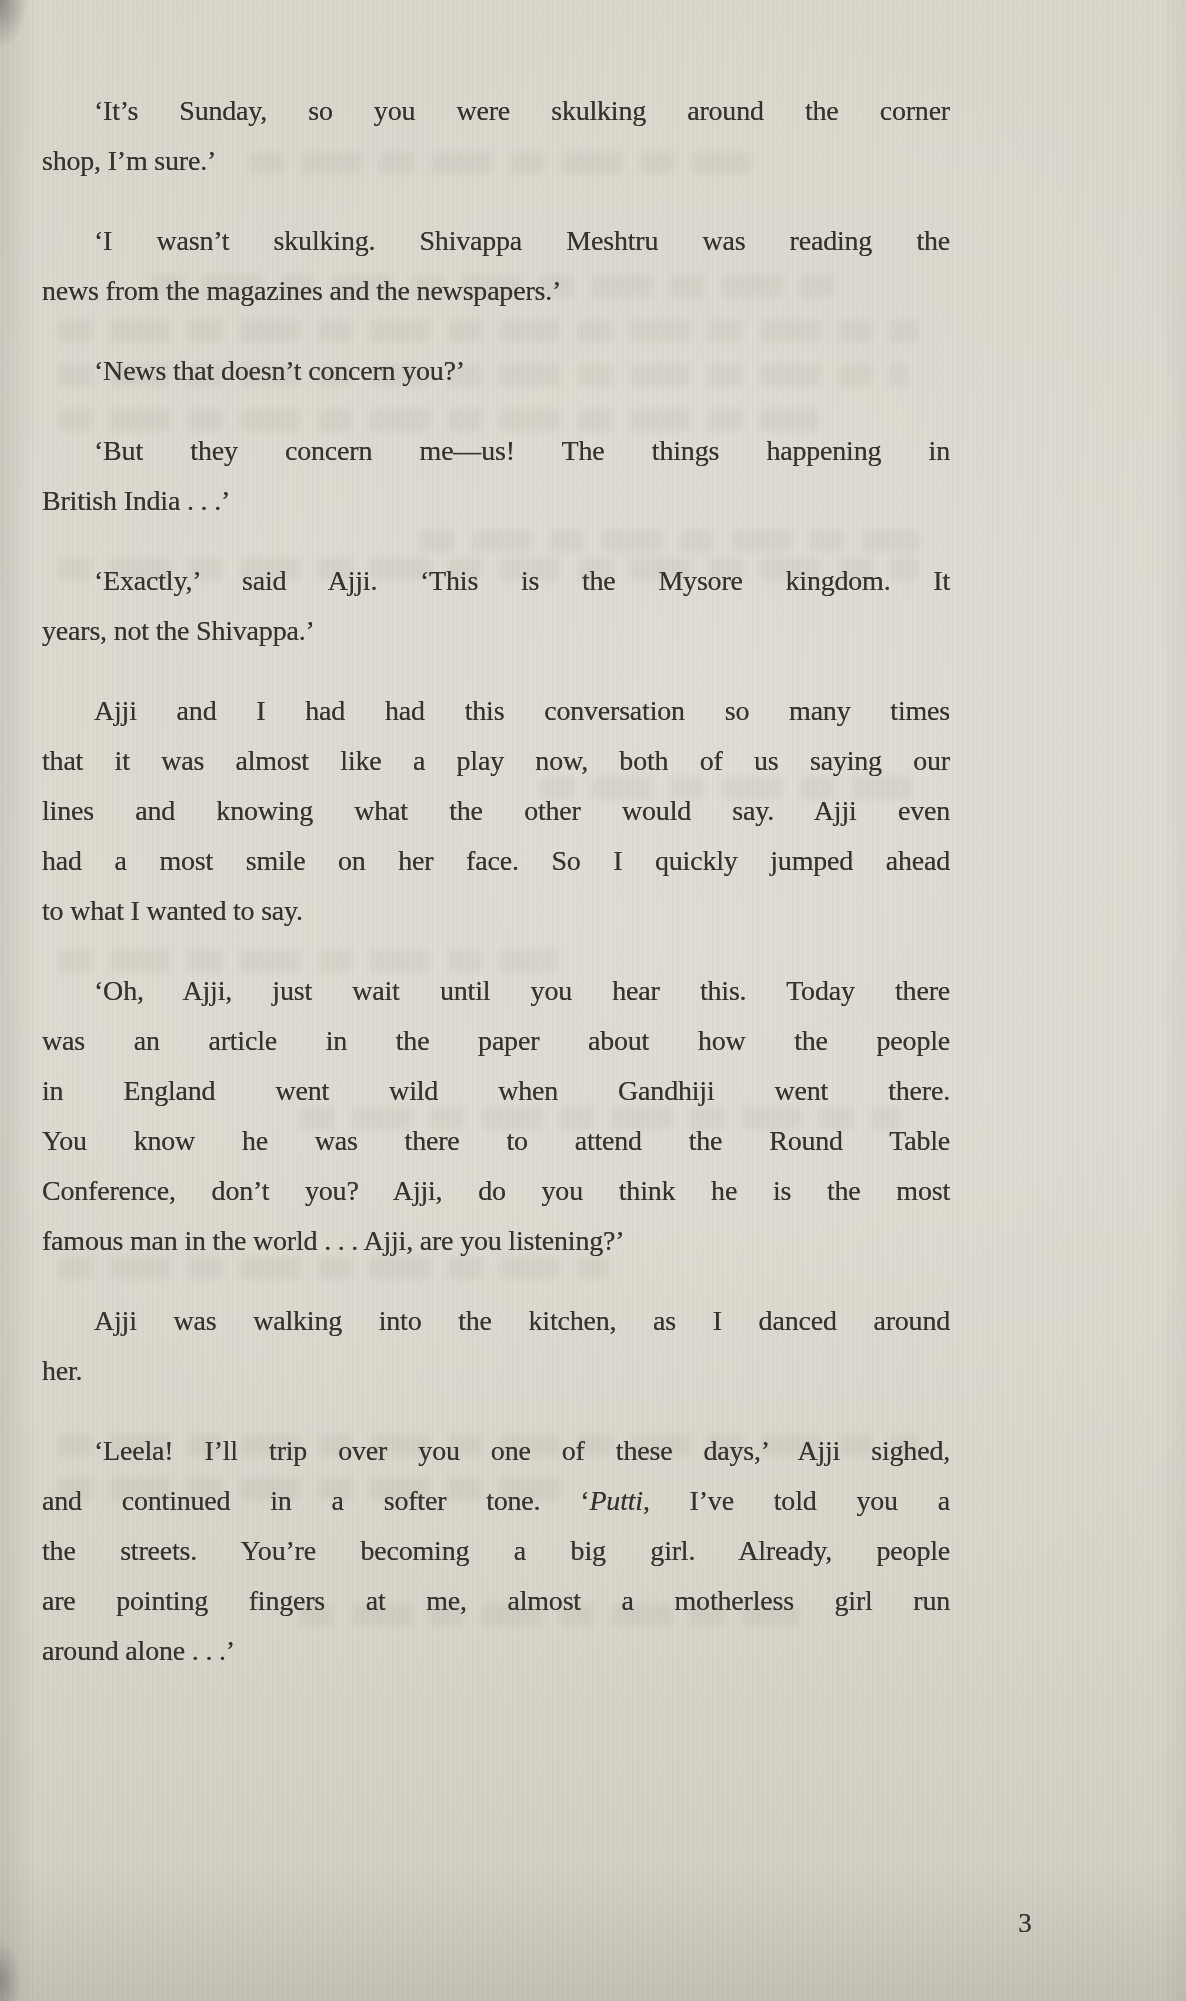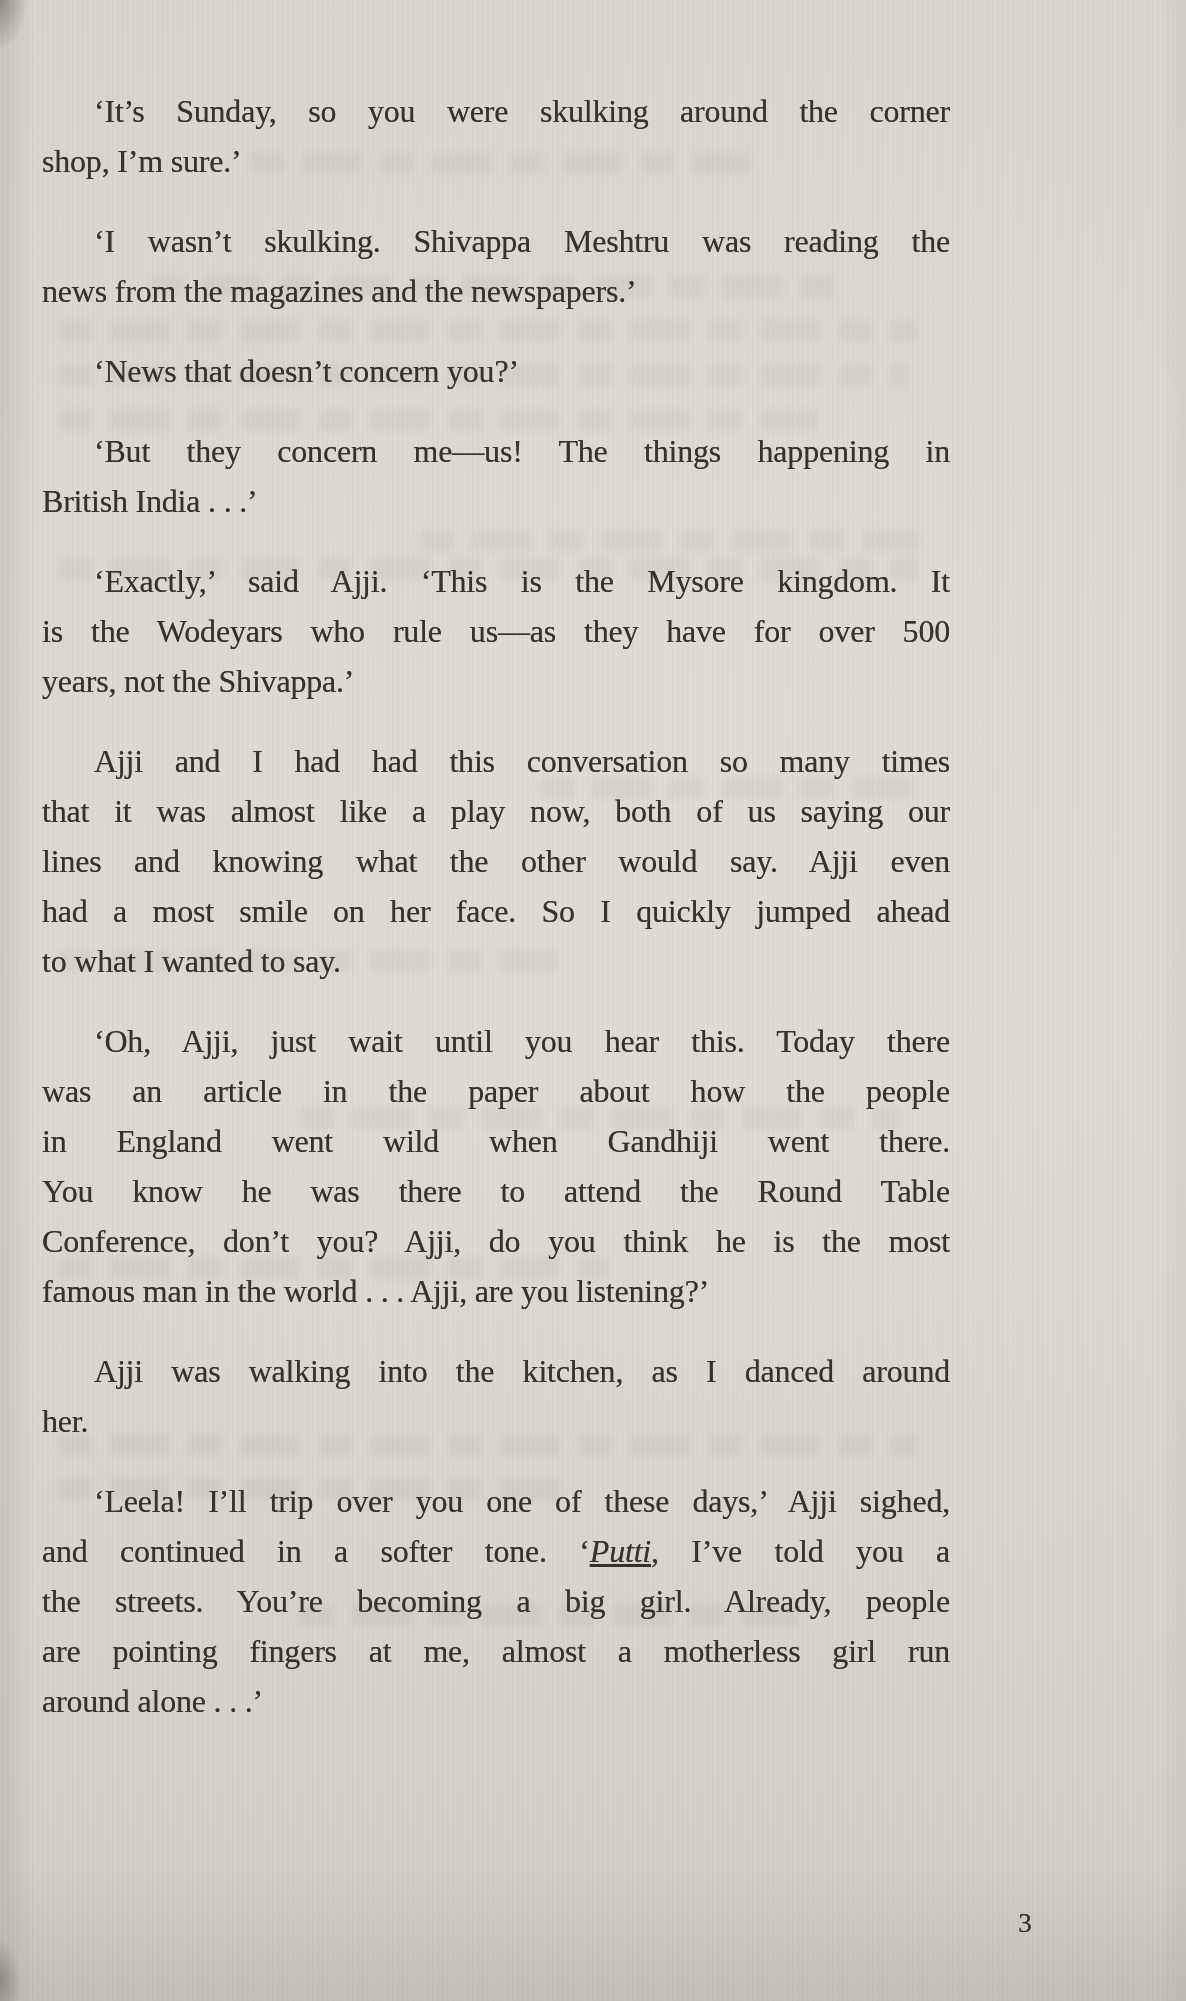--- a/index.html
+++ b/index.html
@@ -33,34 +33,34 @@
     background:
       radial-gradient(40px 70px at 0% 0%, rgba(45,43,38,0.38), rgba(0,0,0,0) 70%),
       radial-gradient(30px 60px at 0% 99%, rgba(45,43,38,0.30), rgba(0,0,0,0) 70%),
       linear-gradient(90deg, rgba(60,58,50,0.10), rgba(0,0,0,0) 3%),
       linear-gradient(270deg, rgba(60,58,50,0.05), rgba(0,0,0,0) 2%),
       linear-gradient(0deg, rgba(60,58,50,0.09), rgba(0,0,0,0) 7%),
       radial-gradient(140% 120% at 50% 45%, rgba(0,0,0,0) 70%, rgba(70,66,58,0.12) 100%);
   }
   .text-block{
     position:absolute;left:42px;top:86px;width:908px;
-    font-size:32px;line-height:50px;
+    font-size:28px;line-height:50px;
     letter-spacing:-0.2px;
     text-shadow:0 0 0.6px rgba(53,51,46,0.75);
     z-index:2;
   }
   .para{margin:0 0 30px 0;}
   .para:last-child{margin-bottom:0;margin-top:11px;}
   .line{
     text-align:justify;
     text-align-last:justify;
   }
   .line.last{text-align-last:left;}
   .line.first{text-indent:52px;}
-  .italic{font-style:italic;text-decoration:underline;}
+  .italic{font-style:italic;}
   .page-number{
     position:absolute;left:1005px;top:1903px;width:40px;
     font-size:27px;line-height:40px;text-align:center;
     text-shadow:0 0 0.6px rgba(53,51,46,0.75);
     z-index:2;
   }
   
   .ghost{
     position:absolute;height:22px;border-radius:3px;
     background:repeating-linear-gradient(90deg,
@@ -104,21 +104,20 @@
       </div>
       <div class="para">
         <div class="line first last"><span>‘News that doesn’t concern you?’</span></div>
       </div>
       <div class="para">
         <div class="line first"><span>‘But they concern me—us! The things happening in</span></div>
         <div class="line last"><span>British India . . .’</span></div>
       </div>
       <div class="para">
         <div class="line first"><span>‘Exactly,’ said Ajji. ‘This is the Mysore kingdom. It</span></div>
-        <div class="line"><span>is the Wodeyars who rule us—as they have for over 500</span></div>
         <div class="line last"><span>years, not the Shivappa.’</span></div>
       </div>
       <div class="para">
         <div class="line first"><span>Ajji and I had had this conversation so many times</span></div>
         <div class="line"><span>that it was almost like a play now, both of us saying our</span></div>
         <div class="line"><span>lines and knowing what the other would say. Ajji even</span></div>
         <div class="line"><span>had a most smile on her face. So I quickly jumped ahead</span></div>
         <div class="line last"><span>to what I wanted to say.</span></div>
       </div>
       <div class="para">

